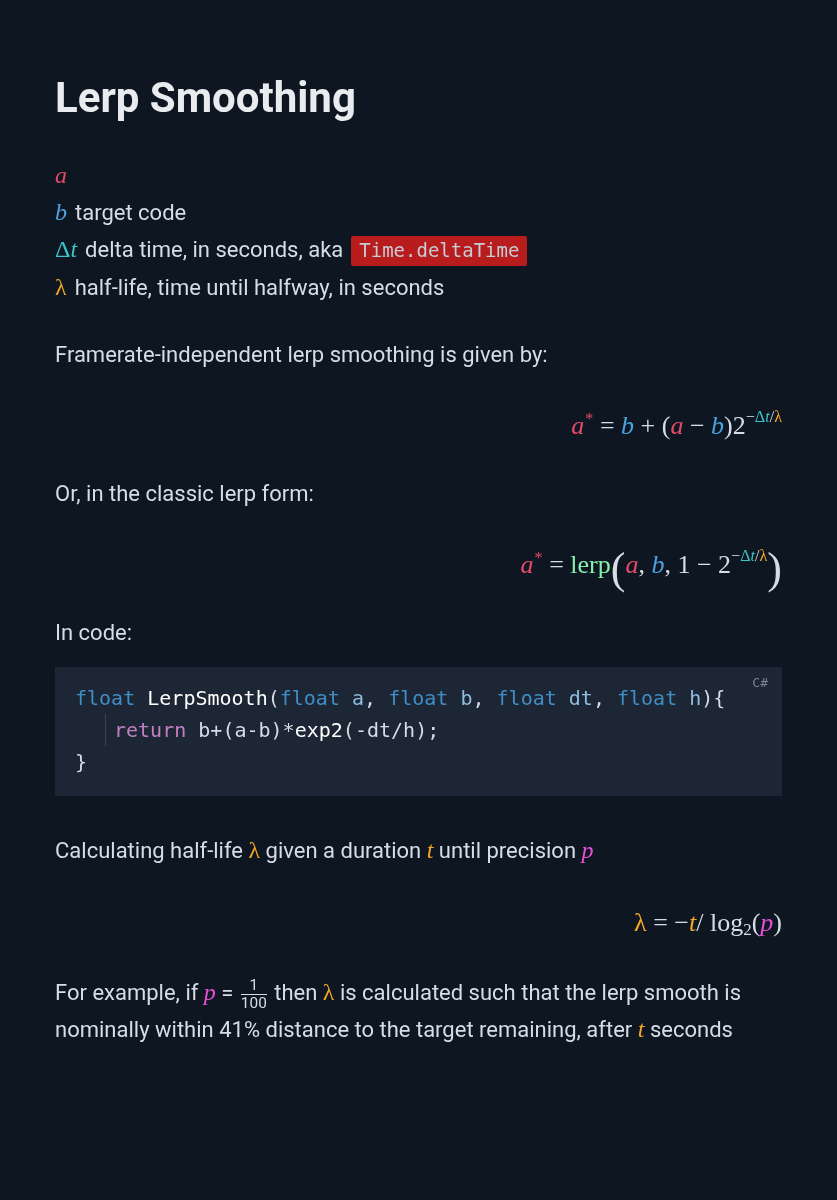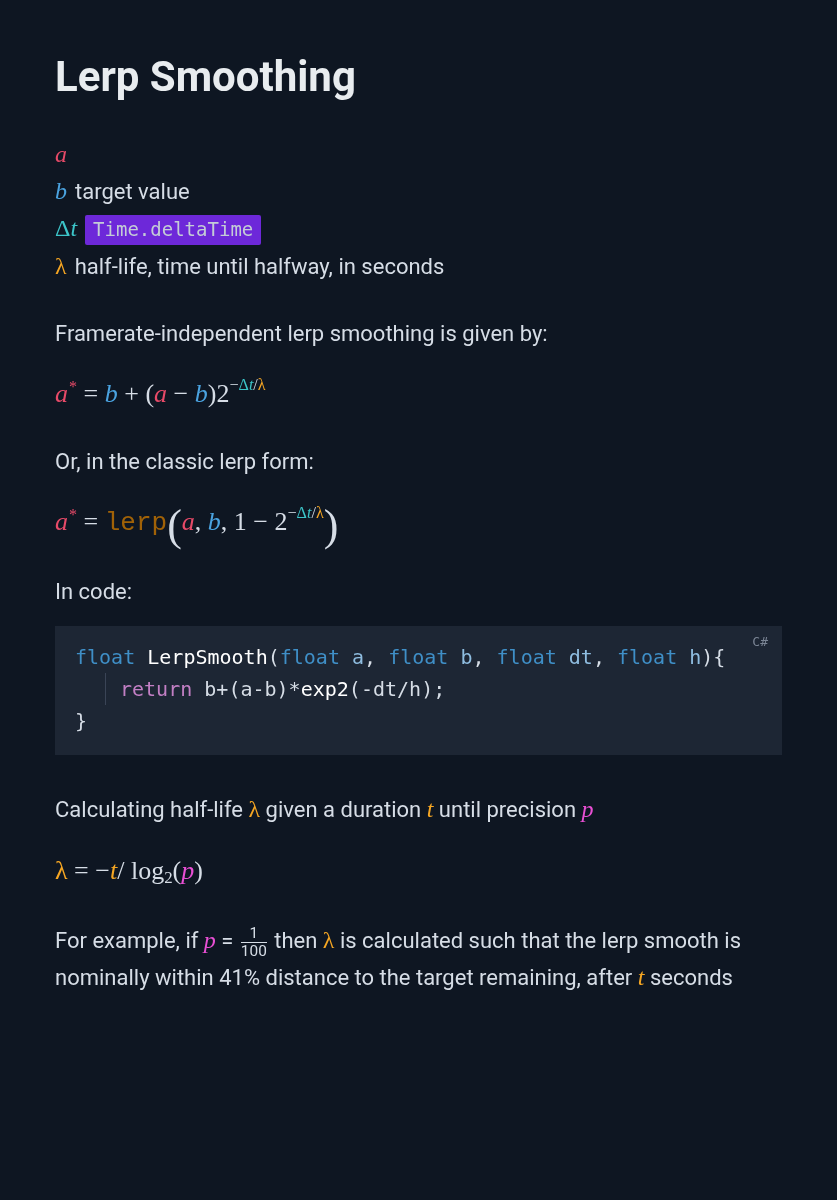--- a/index.html
+++ b/index.html
@@ -14,20 +14,21 @@
     width: 837px;
     padding: 45px 55px;
     font-size: 22px;
     line-height: 1.5;
   }
   h1 {
     font-size: 42px;
     font-weight: 700;
     color: #e8ecef;
     margin-bottom: 28px;
+    margin-top: 21px;
   }
   .defs {
     margin-bottom: 32px;
   }
   .def-line {
     display: flex;
     align-items: baseline;
     gap: 8px;
     line-height: 1.55;
   }
@@ -39,48 +40,47 @@
   .sym-a { color: #e74a68; }
   .sym-b { color: #4aa3e0; }
   .sym-dt { color: #3cc5c9; }
   .sym-dt-delta { font-style: normal; }
   .sym-lambda { color: #f5a623; font-style: normal; }
   .sym-t { color: #f5a623; }
   .sym-p { color: #e84fd4; }
   .sym-astar { color: #e74a68; }
   .sym-astar sup { font-style: normal; font-size: 0.65em; vertical-align: super; margin-left:1px;}
   .code-inline {
-    background: #6d28d9;
+    background: #b91c1c;
     padding: 0 8px;
     font-family: Consolas, Monaco, monospace;
     font-size: 19px;
     color: #c4ccd6;
     border-radius: 2px;
   }
   .para {
     margin: 26px 0 18px 0;
   }
   .eq {
-    text-align: left;
+    text-align: right;
     font-family: Georgia, 'Times New Roman', serif;
     font-size: 26px;
-    margin: 24px 0 32px 0;
+    margin: 35px 0 32px 0;
     white-space: nowrap;
   }
   .eq .plain { font-style: normal; color: #d6dde6; }
   .eq sup { font-size: 0.62em; }
   .eq .exp-block {
     position: relative;
     top: -0.7em;
     font-size: 0.62em;
   }
   .lerp-word {
     font-style: normal;
-    color: #a16207;
-    font-family: Liberation Mono, monospace;
+    color: #86efac;
   }
   .big-paren {
     font-size: 44px;
     font-style: normal;
     color: #d6dde6;
     vertical-align: -10px;
     line-height: 0;
   }
   .codeblock {
     background: #1d2634;
@@ -101,21 +101,21 @@
   .tok-type { color: #3f8fc7; text-align: center; }
   .tok-fn { color: #ffffff; }
   .tok-param { color: #8fbde0; }
   .tok-keyword { color: #c27fc4; }
   .tok-op { color: #d6dde6; }
   .tok-punc { color: #d6dde6; }
   .tok-plain { color: #d6dde6; }
   .indent-block {
     display: inline-block;
     border-left: 1px solid #3a4456;
-    padding-left: 14px;
+    padding-left: 8px;
     margin-left: 30px;
   }
   .frac {
     display: inline-block;
     text-align: center;
     vertical-align: middle;
     font-size: 0.7em;
     line-height: 1;
     font-style: normal;
     margin: 0 2px;
@@ -139,24 +139,25 @@
 <body>
 
 <h1>Lerp Smoothing</h1>
 
 <div class="defs">
   <div class="def-line">
     <span class="sym sym-a">a</span>
   </div>
   <div class="def-line">
     <span class="sym sym-b">b</span>
-    <span>target value</span>
+    <span>target code</span>
   </div>
   <div class="def-line">
     <span class="sym sym-dt"><span class="sym-dt-delta">Δ</span><span>t</span></span>
+    <span>delta time, in seconds, aka</span>
     <span class="code-inline">Time.deltaTime</span>
   </div>
   <div class="def-line">
     <span class="sym sym-lambda">λ</span>
     <span>half-life, time until halfway, in seconds</span>
   </div>
 </div>
 
 <p class="para">Framerate-independent lerp smoothing is given by:</p>
 

